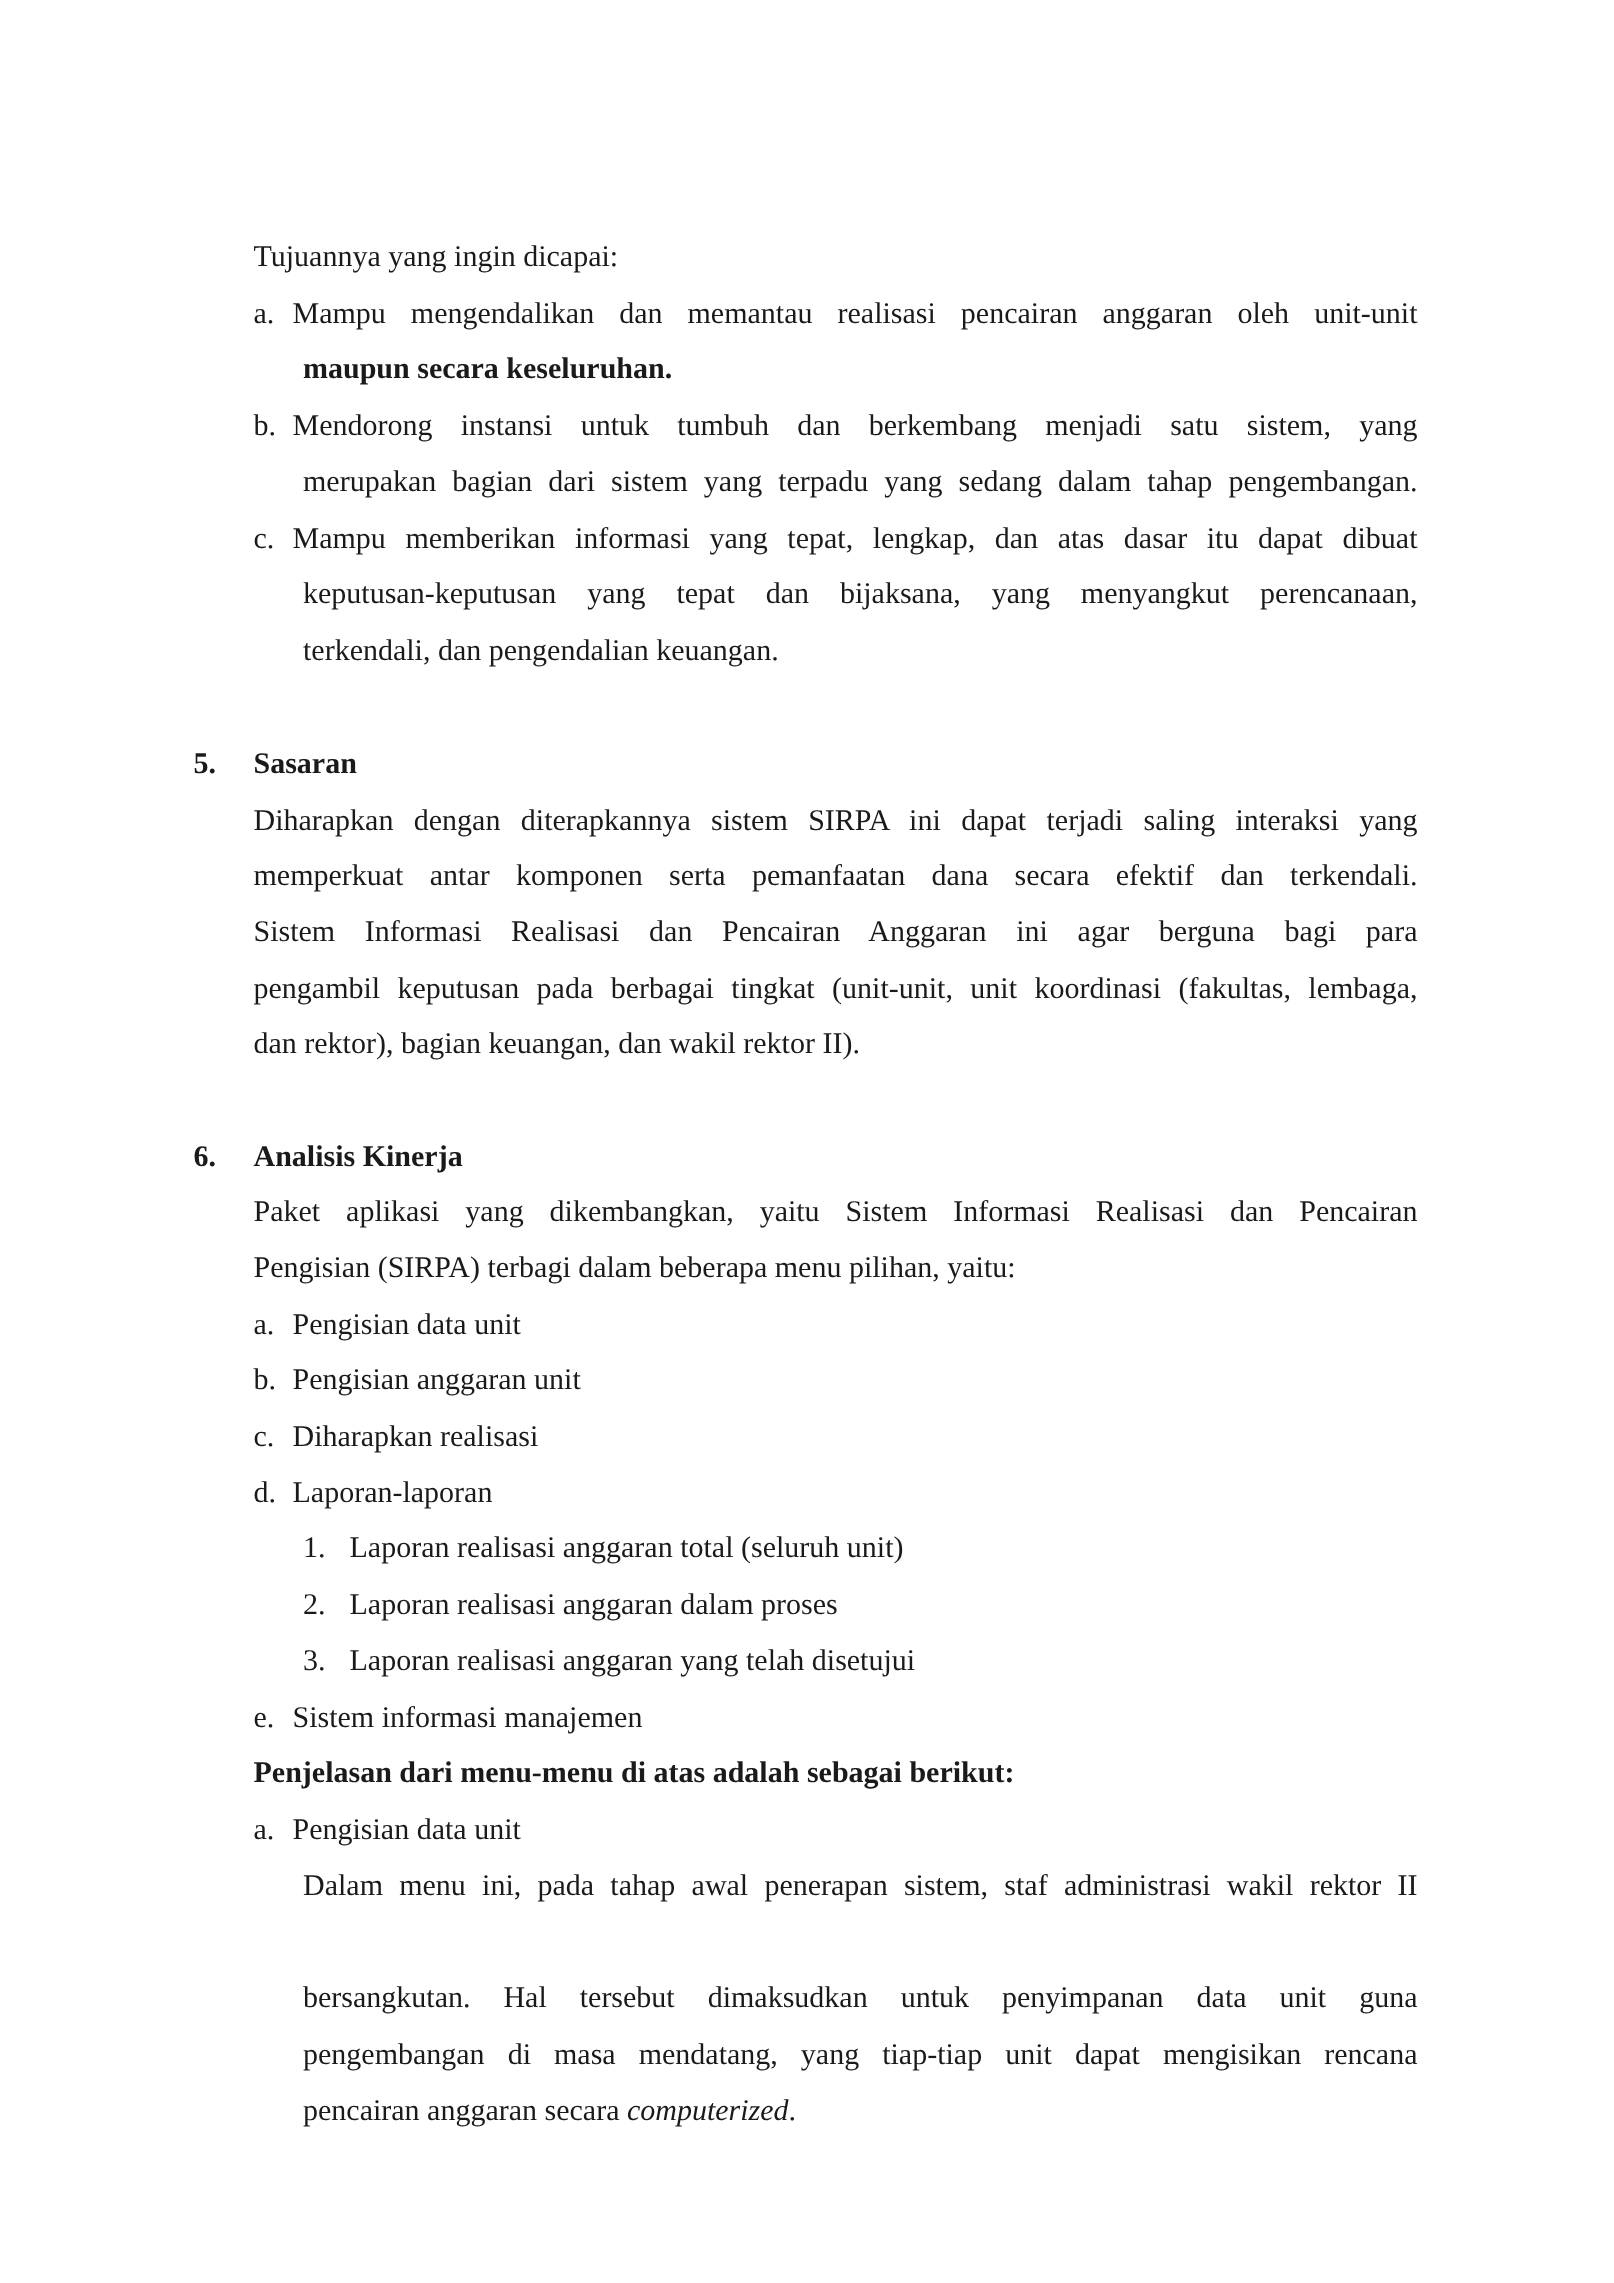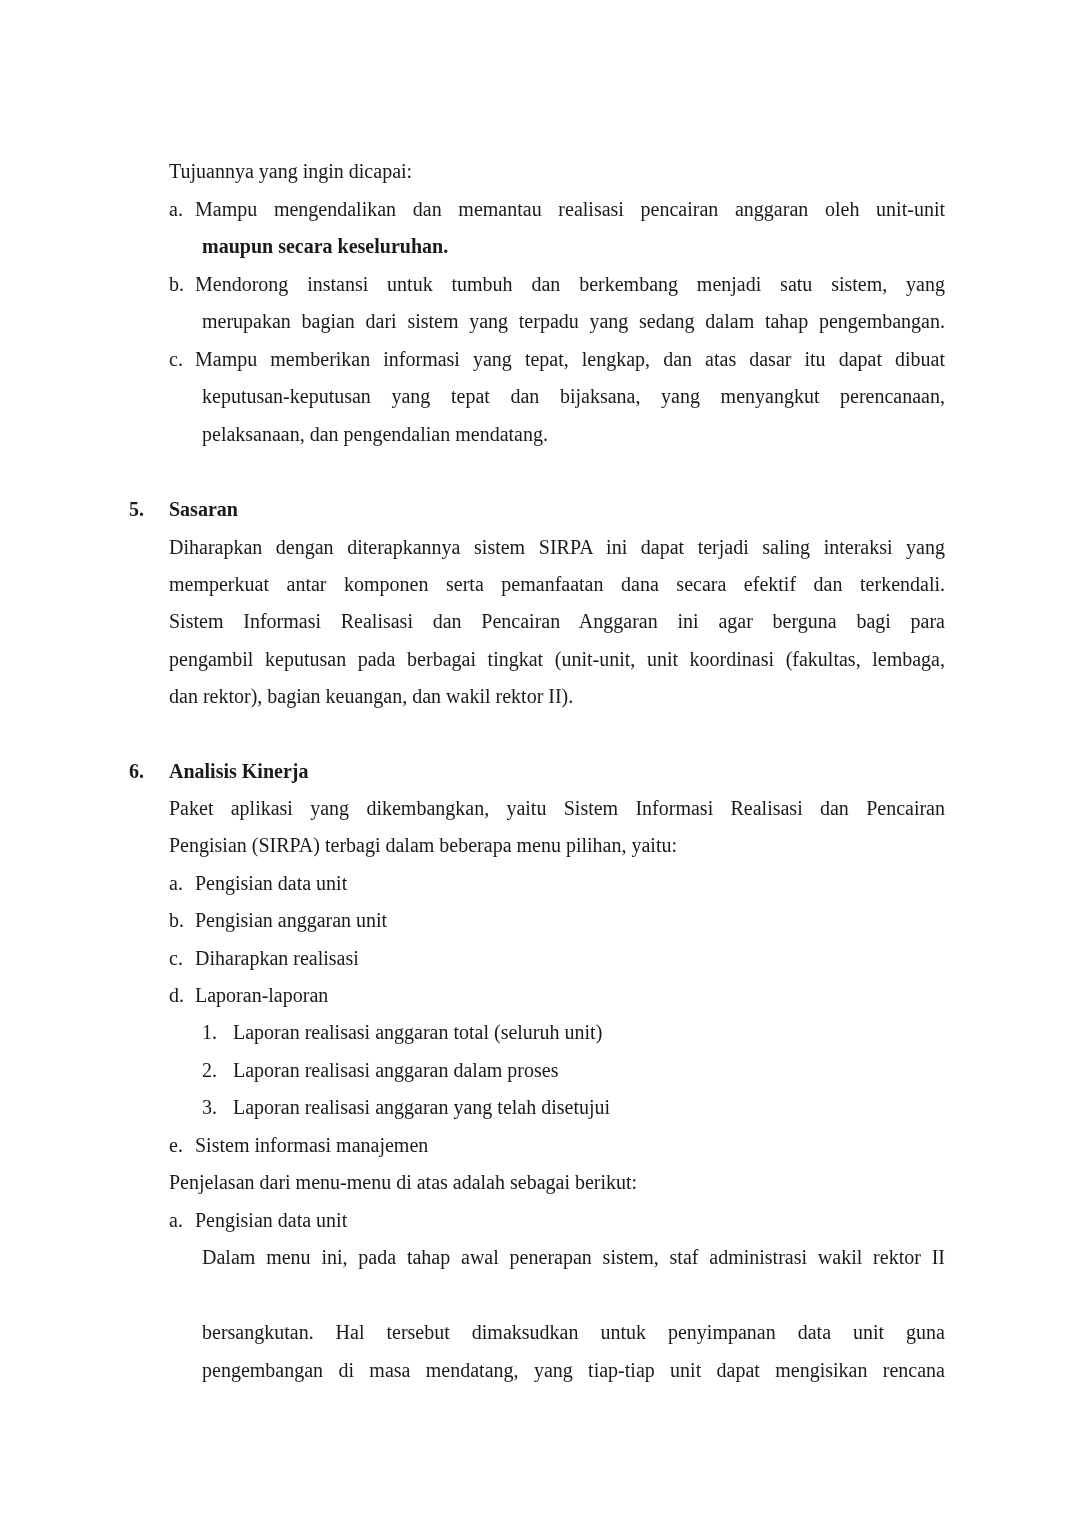--- a/index.html
+++ b/index.html
@@ -24,21 +24,21 @@
   <div class="line just" style="left:195px;top:169px;width:750px;">Mampu mengendalikan dan memantau realisasi pencairan anggaran oleh unit-unit</div>
   <div class="line" style="left:202px;top:206px;font-weight:bold;">maupun secara keseluruhan.</div>
 
   <div class="line" style="left:169px;top:244px;">b.</div>
   <div class="line just" style="left:195px;top:244px;width:750px;">Mendorong instansi untuk tumbuh dan berkembang menjadi satu sistem, yang</div>
   <div class="line just" style="left:202px;top:281px;width:743px;">merupakan bagian dari sistem yang terpadu yang sedang dalam tahap pengembangan.</div>
 
   <div class="line" style="left:169px;top:319px;">c.</div>
   <div class="line just" style="left:195px;top:319px;width:750px;">Mampu memberikan informasi yang tepat, lengkap, dan atas dasar itu dapat dibuat</div>
   <div class="line just" style="left:202px;top:356px;width:743px;">keputusan-keputusan yang tepat dan bijaksana, yang menyangkut perencanaan,</div>
-  <div class="line" style="left:202px;top:394px;">pelaksanaan, dan pengendalian mendatang.</div>
+  <div class="line" style="left:202px;top:394px;">terkendali, dan pengendalian keuangan.</div>
 
   <div class="line bold" style="left:129px;top:469px;">5.</div>
   <div class="line bold" style="left:169px;top:469px;">Sasaran</div>
 
   <div class="line just" style="left:169px;top:507px;width:776px;">Diharapkan dengan diterapkannya sistem SIRPA ini dapat terjadi saling interaksi yang</div>
   <div class="line just" style="left:169px;top:544px;width:776px;">memperkuat antar komponen serta pemanfaatan dana secara efektif dan terkendali.</div>
   <div class="line just" style="left:169px;top:581px;width:776px;">Sistem Informasi Realisasi dan Pencairan Anggaran ini agar berguna bagi para</div>
   <div class="line just" style="left:169px;top:619px;width:776px;">pengambil keputusan pada berbagai tingkat (unit-unit, unit koordinasi (fakultas, lembaga,</div>
   <div class="line" style="left:169px;top:656px;">dan rektor), bagian keuangan, dan wakil rektor II).</div>
 
@@ -65,22 +65,23 @@
 
   <div class="line" style="left:202px;top:1030px;">2.</div>
   <div class="line" style="left:233px;top:1030px;">Laporan realisasi anggaran dalam proses</div>
 
   <div class="line" style="left:202px;top:1067px;">3.</div>
   <div class="line" style="left:233px;top:1067px;">Laporan realisasi anggaran yang telah disetujui</div>
 
   <div class="line" style="left:169px;top:1105px;">e.</div>
   <div class="line" style="left:195px;top:1105px;">Sistem informasi manajemen</div>
 
-  <div class="line" style="left:169px;top:1142px;">Penjelasan dari menu-menu di atas adalah sebagai berikut:</div>
+  <div class="line" style="left:169px;top:1142px;font-weight:bold;">Penjelasan dari menu-menu di atas adalah sebagai berikut:</div>
 
   <div class="line" style="left:169px;top:1180px;">a.</div>
   <div class="line" style="left:195px;top:1180px;">Pengisian data unit</div>
 
   <div class="line just" style="left:202px;top:1217px;width:743px;">Dalam menu ini, pada tahap awal penerapan sistem, staf administrasi wakil rektor II</div>
   <div class="line just" style="left:202px;top:1292px;width:743px;">bersangkutan. Hal tersebut dimaksudkan untuk penyimpanan data unit guna</div>
   <div class="line just" style="left:202px;top:1330px;width:743px;">pengembangan di masa mendatang, yang tiap-tiap unit dapat mengisikan rencana</div>
+  <div class="line" style="left:202px;top:1367px;"><span>pencairan anggaran secara </span><span class="em">computerized</span><span>.</span></div>
 
 </div>
 
 </body></html>

